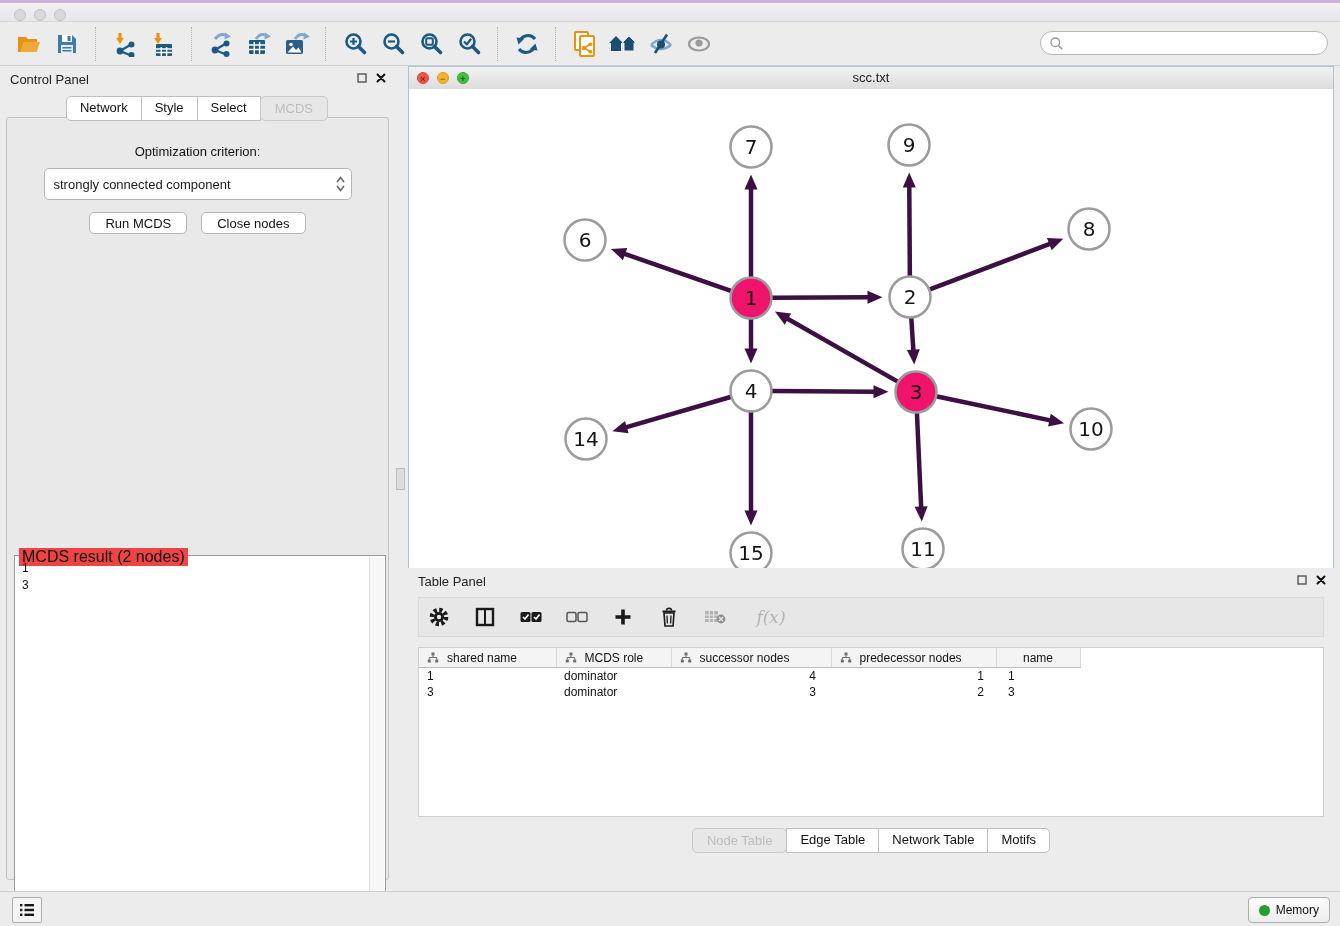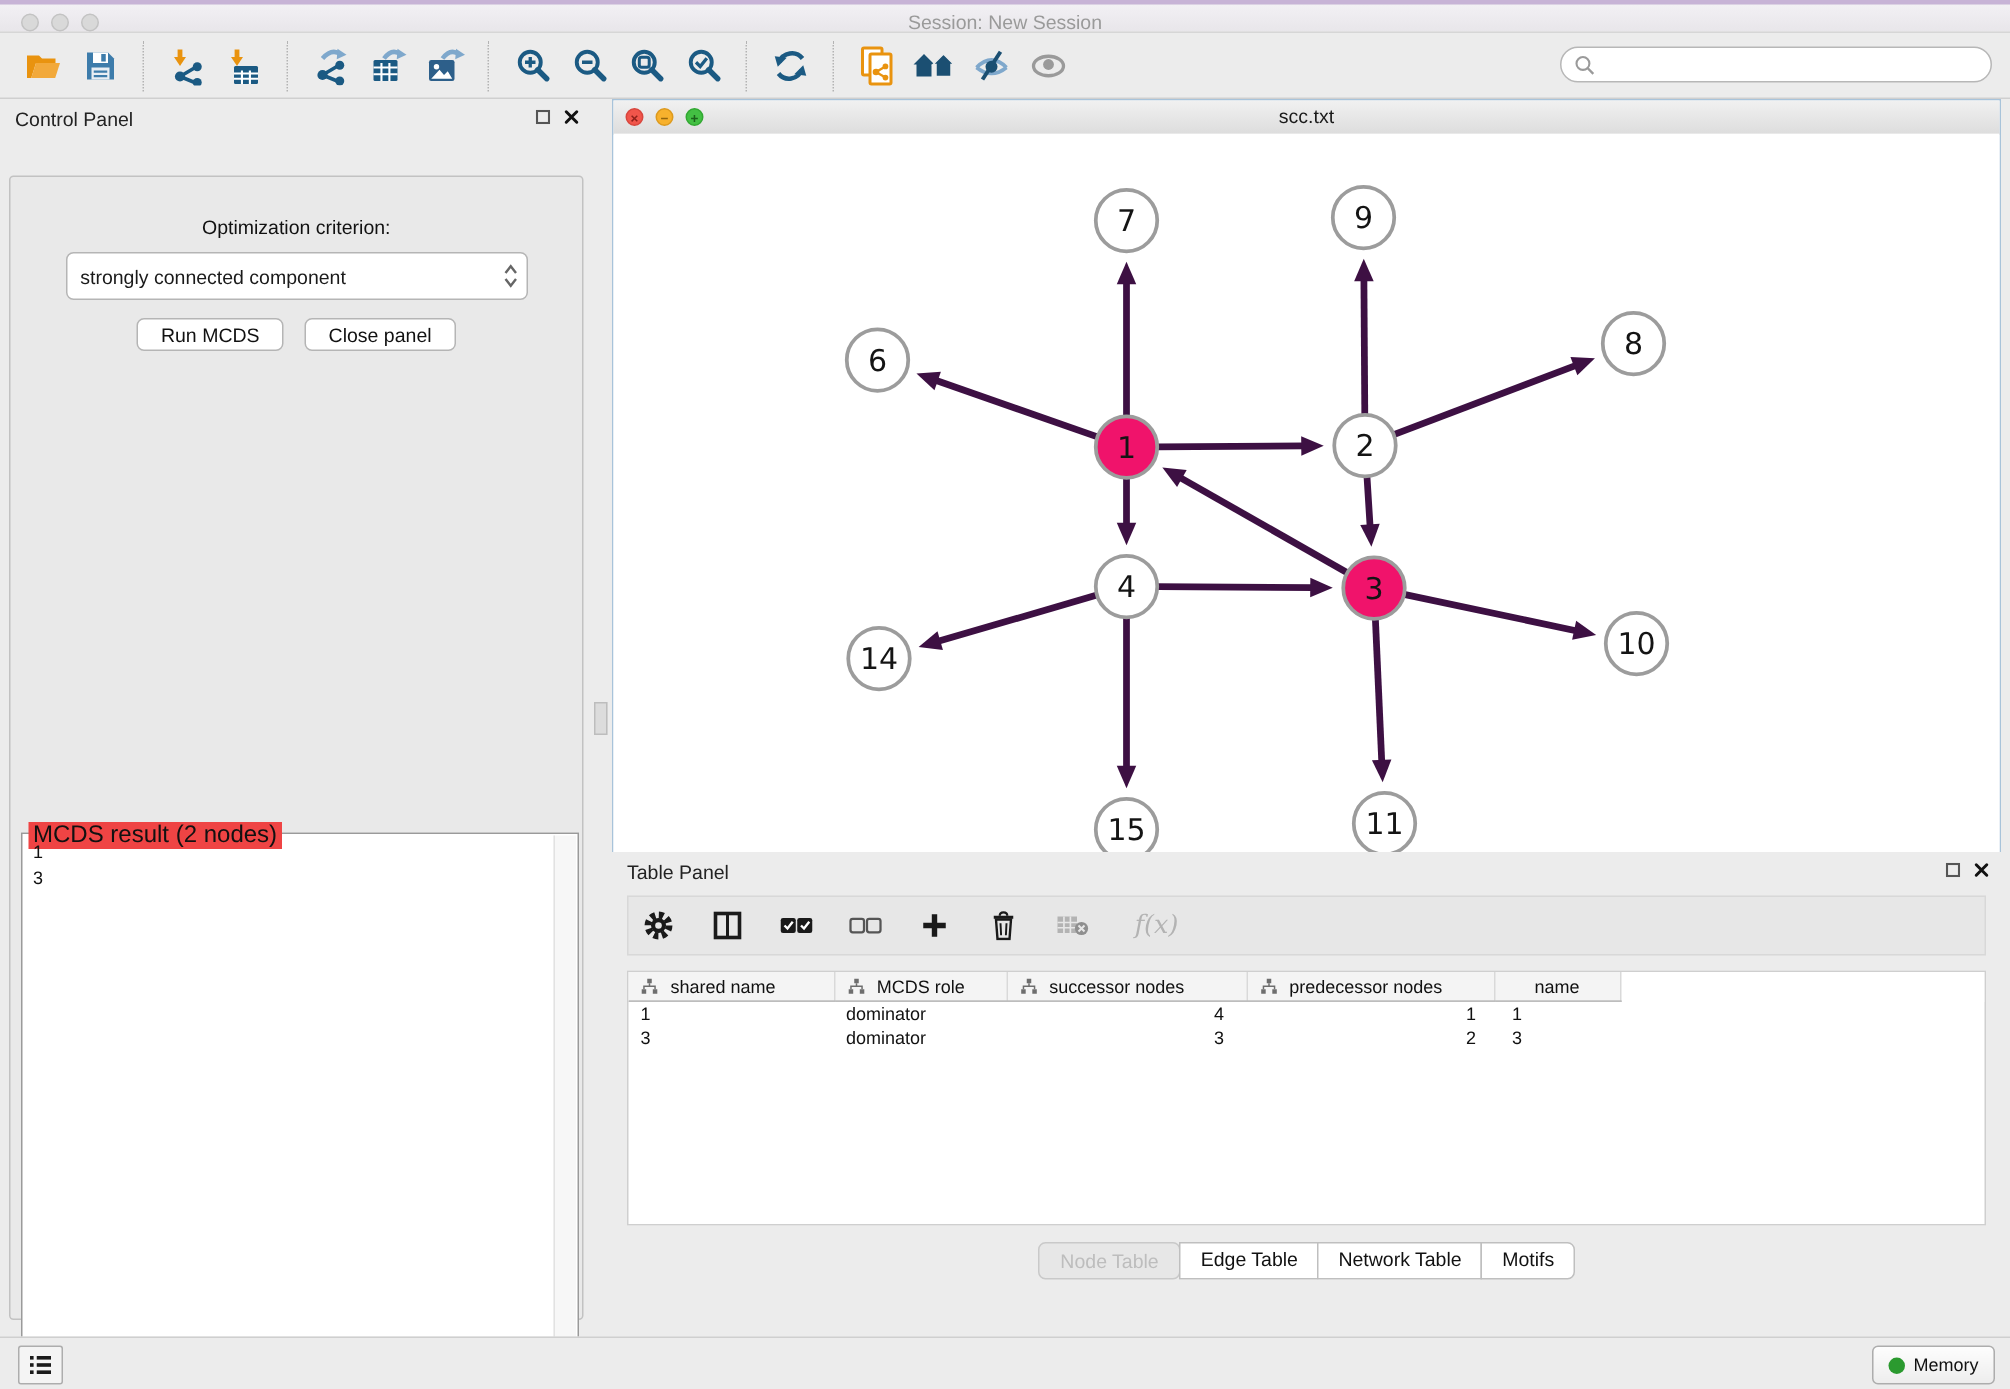--- a/index.html
+++ b/index.html
@@ -98,21 +98,20 @@
 </style>
 </head>
 <body>
 
 <div class="titlebar">
   <div class="tl-dots">
     <span class="tl-dot"></span>
     <span class="tl-dot"></span>
     <span class="tl-dot"></span>
   </div>
-  <div class="title">Session: New Session</div>
 </div>
 
 <div class="toolbar">
   <span class="tbtn">
     <svg width="26" height="24" viewBox="0 0 26 24">
         <path d="M2 20 V5 h8 l2 2 h9 v3 H8 L4.8 20 Z" fill="#e9930f"></path>
         <path d="M4.8 20 L8 10 h16 l-3.2 10 Z" fill="#f2a93b"></path>
       </svg>
   </span>
   <span class="tbtn">
@@ -269,32 +268,38 @@
 <div class="control-panel">
   <div class="panel-head">Control Panel</div>
   <div class="panel-icons">
     <svg width="10" height="10" viewBox="0 0 10 10">
         <rect x="1" y="1" width="8" height="8" fill="none" stroke="#555" stroke-width="1.4"></rect>
       </svg>
     <svg width="10" height="10" viewBox="0 0 10 10">
         <path d="M1.5 1.5 L8.5 8.5 M8.5 1.5 L1.5 8.5" stroke="#111" stroke-width="2" stroke-linecap="round"></path>
       </svg>
   </div>
+  <div class="cp-tabs">
+    <span class="tab">Network</span>
+    <span class="tab">Style</span>
+    <span class="tab">Select</span>
+    <span class="tab active">MCDS</span>
+  </div>
   <div class="cp-body">
     <div class="opt-label">Optimization criterion:</div>
     <div class="combo">
       <span>strongly connected component</span>
       <svg width="9" height="16" viewBox="0 0 9 16">
           <path d="M1 6 L4.5 1.5 L8 6" fill="none" stroke="#666" stroke-width="1.6"></path>
           <path d="M1 10 L4.5 14.5 L8 10" fill="none" stroke="#666" stroke-width="1.6"></path>
         </svg>
     </div>
     <div class="btn-row">
       <button class="pbtn">Run MCDS</button>
-      <button class="pbtn">Close panel</button>
+      <button class="pbtn">Close nodes</button>
     </div>
     <div class="result-box">
       <span class="result-legend">MCDS result (2 nodes)</span>
       <div class="result-list">
           <div>1</div>
           <div>3</div>
         </div>
       <div class="result-scroll"></div>
     </div>
   </div>

